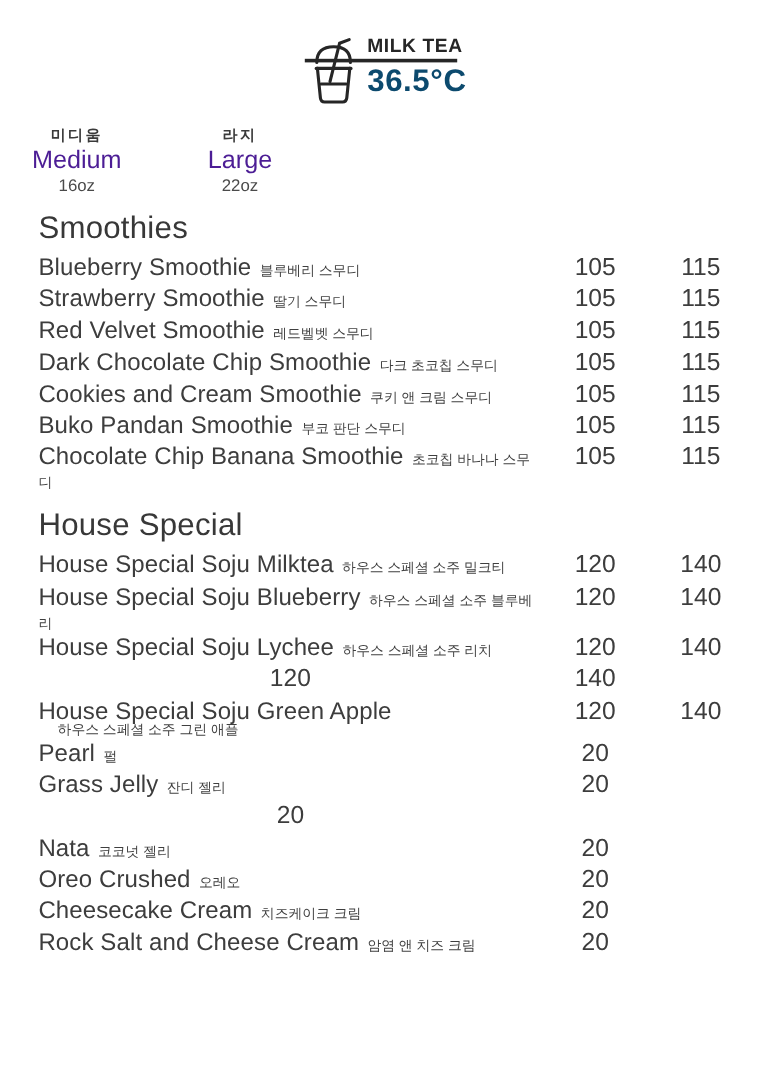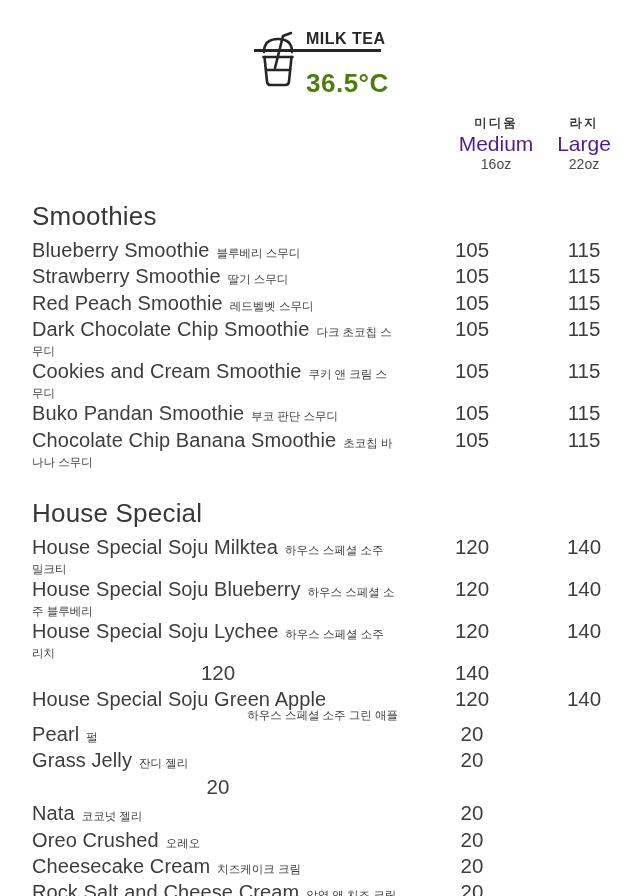--- a/index.html
+++ b/index.html
@@ -28,56 +28,56 @@
   .cup-svg path, .cup-svg polyline, .cup-svg line {
     fill:none; stroke:#262626; stroke-width:2.6; stroke-linecap:round;
   }
   .logo-text { padding-left:9px; }
   .brand {
     font-size:16px; font-weight:bold; letter-spacing:0.5px;
     line-height:21px; color:#262626; white-space:nowrap;
   }
   .temp {
     font-size:26px; font-weight:bold; letter-spacing:0.5px;
-    line-height:30px; margin-top:19px; color:#4d7c0f; white-space:nowrap;
+    line-height:30px; margin-top:3px; color:#0c4a6e; white-space:nowrap;
   }
 
   
   .size-header {
     display:flex;
-    justify-content:flex-end;
-    padding:17px 12px 0 32px;
+    justify-content:flex-start;
+    padding:17px 12px 0 20px;
+    gap:48px;
   }
   .size-col { width:88px; text-align:center; }
   .size-kr { font-size:12.5px; font-weight:bold; letter-spacing:2px; line-height:16px; color:#3a3a3a; }
   .size-en { font-size:21px; line-height:25px; font-weight:300; color:#4c1d95; }
   .size-oz { font-size:14px; line-height:17px; font-weight:400; color:#4a4a4a; }
 
   
   .menu { padding:0 12px 0 32px; }
   .section-title {
     font-size:26px;
     font-weight:400;
     letter-spacing:0.2px;
     line-height:30px;
-    margin:28px 0 7px 0;
+    margin:11px 0 7px 0;
     color:#383838;
   }
   .row {
     display:grid;
     grid-template-columns:1fr 88px 88px;
     align-items:baseline;
     min-height:26.4px;
-    gap:24px;
   }
   .name-cell { padding-right:6px; }
   .item-name { font-size:20px; font-weight:300; letter-spacing:0.1px; }
   .item-korean { font-size:11.5px; font-weight:400; margin-left:7px; color:#3f3f3f; }
   .korean-below .item-korean {
-    display:block; margin-left:16px; margin-top:-2px; line-height:13px;text-align:right;
+    display:block; margin-left:16px; margin-top:-2px; line-height:13px;
   }
   .price { font-size:20.5px; font-weight:300; text-align:center; }
 </style>
 </head>
 <body>
 
 <div class="logo">
   <div class="logo-underline"></div>
   <svg class="cup-svg" viewBox="0 0 36 58" aria-hidden="true">
 
@@ -125,21 +125,21 @@
   <div class="row">
     <div class="name-cell">
       <span class="item-name">Strawberry Smoothie</span><span class="item-korean">딸기 스무디</span>
     </div>
     <div class="price">105</div>
     <div class="price">115</div>
   </div>
 
   <div class="row">
     <div class="name-cell">
-      <span class="item-name">Red Peach Smoothie</span><span class="item-korean">레드벨벳 스무디</span>
+      <span class="item-name">Red Velvet Smoothie</span><span class="item-korean">레드벨벳 스무디</span>
     </div>
     <div class="price">105</div>
     <div class="price">115</div>
   </div>
 
   <div class="row">
     <div class="name-cell">
       <span class="item-name">Dark Chocolate Chip Smoothie</span><span class="item-korean">다크 초코칩 스무디</span>
     </div>
     <div class="price">105</div>

